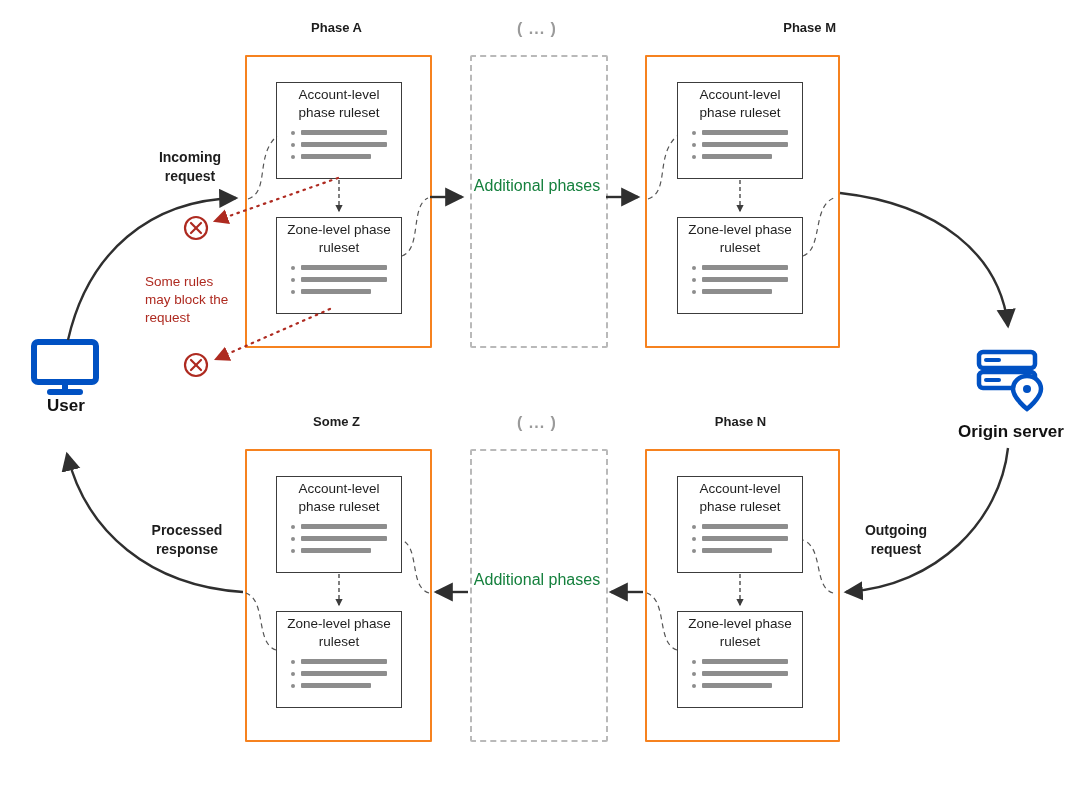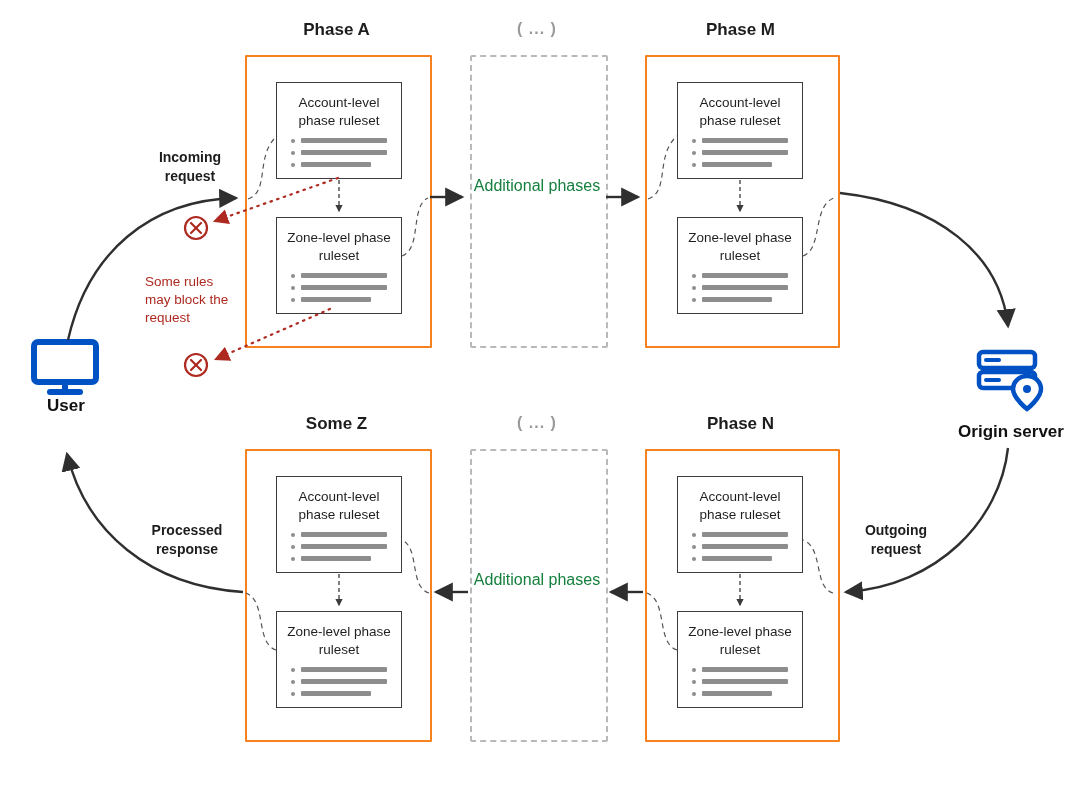--- a/index.html
+++ b/index.html
@@ -1,23 +1,23 @@
 <!DOCTYPE html>
 <html><head>
 <meta charset="utf-8">
 <style>
   html,body{margin:0;padding:0;background:#fff;font-family:"Liberation Sans", sans-serif;}
   .canvas{position:relative;width:1092px;height:792px;background:#fff;overflow:hidden;}
   .abs{position:absolute;}
   .phase-box{position:absolute;border:2px solid #F6821F;background:#fff;border-radius:1px;}
-  .phase-title{position:absolute;font-weight:700;font-size:17px;color:#1d1d1d;text-align:center;}
+  .phase-title{position:absolute;font-weight:700;font-size:13px;color:#1d1d1d;text-align:center;}
   .dashed-box{position:absolute;border:2px dashed #b9b9b9;background:#fff;border-radius:2px;}
   .dashed-header{position:absolute;font-weight:700;font-size:16px;color:#9a9a9a;text-align:center;letter-spacing:1px;}
   .add-label{position:absolute;font-size:16px;color:#15803d;text-align:center;line-height:1.3;}
-  .inner-box{position:absolute;border:1.4px solid #3c3c3c;background:#fff;box-sizing:border-box;padding-top:11px;}
+  .inner-box{position:absolute;border:1.4px solid #3c3c3c;background:#fff;box-sizing:border-box;padding-top:3px;}
   .inner-title{font-size:13.5px;color:#1f1f1f;text-align:center;line-height:1.3;margin:0 auto;width:110px;}
   .bars{margin:9px 0 0 14px;display:flex;flex-direction:column;gap:7px;}
   .bar-row{display:flex;align-items:center;gap:6px;}
   .dot{width:4px;height:4px;border-radius:50%;background:#8d8d8d;flex:0 0 auto;}
   .bar{height:5px;background:#8d8d8d;border-radius:1px;}
   .flow-label{position:absolute;font-weight:700;font-size:14px;color:#1d1d1d;text-align:center;line-height:1.35;}
   .red-note{position:absolute;font-size:13.5px;color:#AE2A20;line-height:1.35;text-align:left;}
   .node-label{position:absolute;font-weight:700;font-size:17px;color:#111;text-align:center;}
   svg.overlay{position:absolute;left:0;top:0;pointer-events:none;}
 </style>
@@ -60,21 +60,21 @@
           <span class="dot"></span>
           <span class="bar" style="width:70px;"></span>
         </div>
     </div>
   </div>
 
   <div class="dashed-header abs" style="left:470px;top:20px;width:134px;">( ... )</div>
   <div class="dashed-box" style="left:470px;top:55px;width:134px;height:289px;"></div>
   <div class="add-label" style="left:470px;top:176px;width:134px;">Additional phases</div>
 
-  <div class="phase-title abs" style="left:645px;top:20px;width:191px;">Phase M</div>
+  <div class="phase-title abs" style="left:645px;top:20px;width:191px;text-align:right;">Phase M</div>
   <div class="phase-box" style="left:645px;top:55px;width:191px;height:289px;"></div>
   <div class="inner-box" style="left:677px;top:82px;width:126px;height:97px;">
     <div class="inner-title">Account-level phase ruleset</div>
     <div class="bars">
       <div class="bar-row">
           <span class="dot"></span>
           <span class="bar" style="width:86px;"></span>
         </div>
       <div class="bar-row">
           <span class="dot"></span>

